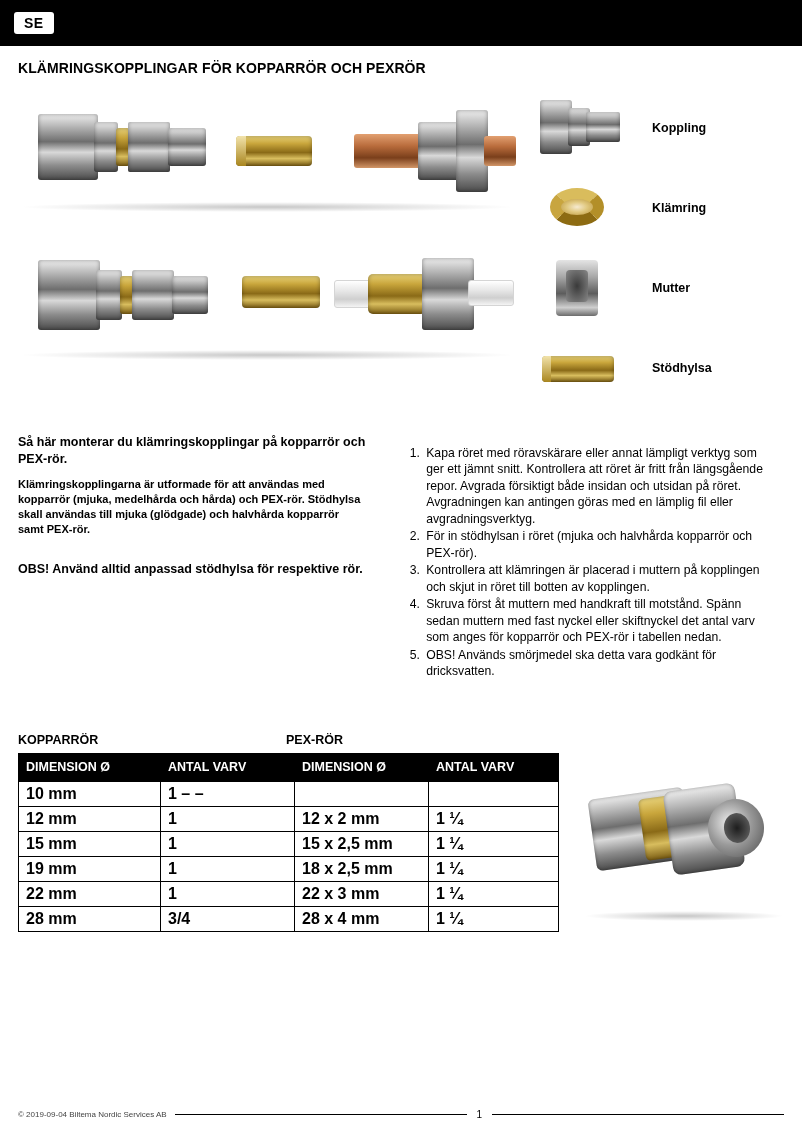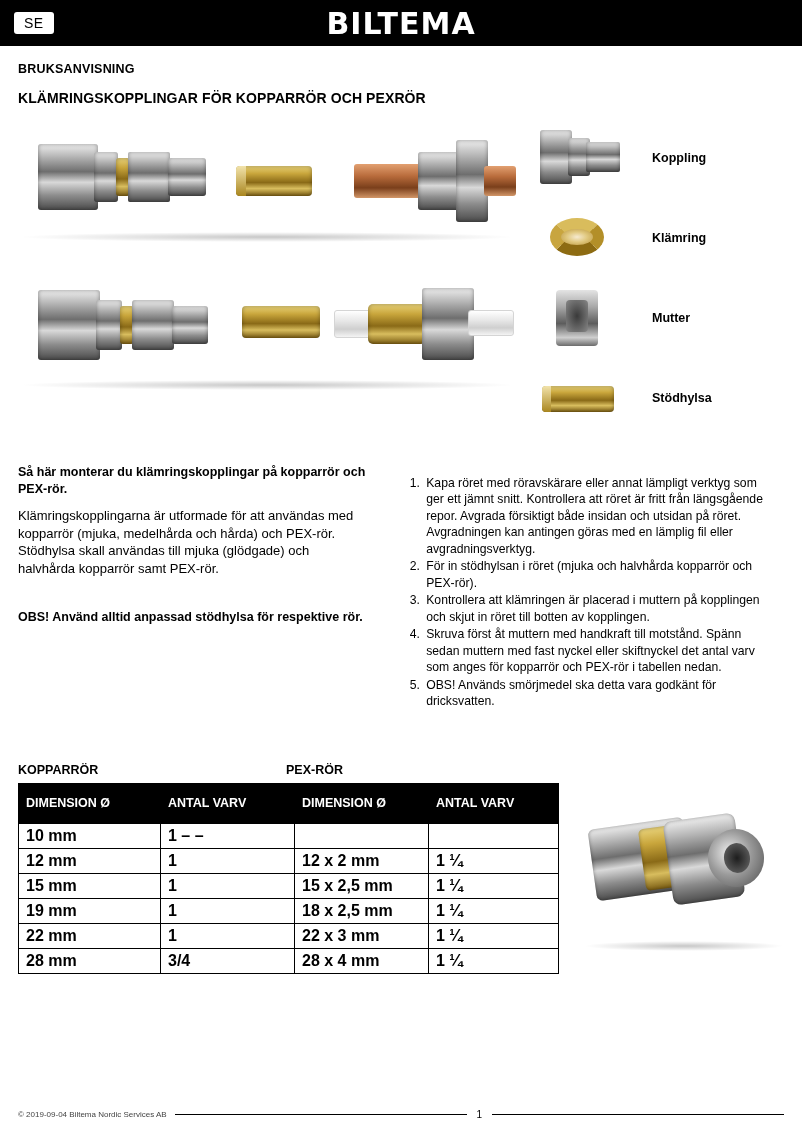--- a/index.html
+++ b/index.html
@@ -17,21 +17,21 @@
     position: relative;
     height: 46px;
     background: #000;
     display: flex;
     align-items: center;
   }
   .lang-badge {
     margin-left: 14px;
     background: #fff;
     color: #000;
-    font-weight: normal;
+    font-weight: bold;
     font-size: 14px;
     padding: 3px 10px;
     border-radius: 3px;
     letter-spacing: .5px;
   }
   .brand {
     position: absolute;
     left: 0; right: 0;
     text-align: center;
     color: #fff;
@@ -136,23 +136,24 @@
   .col-left { width: 352px; }
   .col-right { width: 396px; }
 
   .lead {
     font-size: 12.5px;
     font-weight: bold;
     line-height: 1.33;
     margin: 0 0 10px 0;
   }
   .para {
-    font-size: 13px;
+    font-size: 11px;
     line-height: 1.35;
-    margin: 0 0 32px 0;
+    margin: 0 0 24px 0;
+    font-weight: bold;
   }
   .note {
     font-size: 12.5px;
     font-weight: bold;
     line-height: 1.33;
     margin: 16px 0 0 0;
   }
   ol.steps {
     margin: 11px;
     padding-left: 20px;
@@ -184,21 +185,21 @@
     height: 25px;
     padding: 0 7px;
     text-align: left;
     vertical-align: middle;
   }
   table.spec thead th {
     background: #000;
     color: #fff;
     font-weight: bold;
     font-size: 12.5px;
-    height: 40px;
+    height: 28px;
   }
   table.spec td { font-weight: bold; }
   table.spec col.c1 { width: 142px; }
   table.spec col.c2 { width: 134px; }
   table.spec col.c3 { width: 134px; }
   table.spec col.c4 { width: 130px; }
 
   .table-photo {
     width: 200px;
     height: 172px;
@@ -224,26 +225,24 @@
     color: #000;
   }
 </style>
 </head>
 <body>
 
 <div class="page">
 
   <div class="header">
     <div class="lang-badge">SE</div>
-    <div class="brand">BILTEMA</div>
   </div>
 
   <div class="content">
 
-    <div class="kicker">BRUKSANVISNING</div>
     <div class="doc-title">KLÄMRINGSKOPPLINGAR FÖR KOPPARRÖR OCH PEXRÖR</div>
 
     <div class="photos">
 
       <div class="photo-left">
 
         <div class="photo-row r1">
 
           <div class="obj chrome" style="left:20px; top:22px; width:60px; height:66px;"></div>
           <div class="obj chrome" style="left:76px; top:30px; width:24px; height:50px;"></div>

